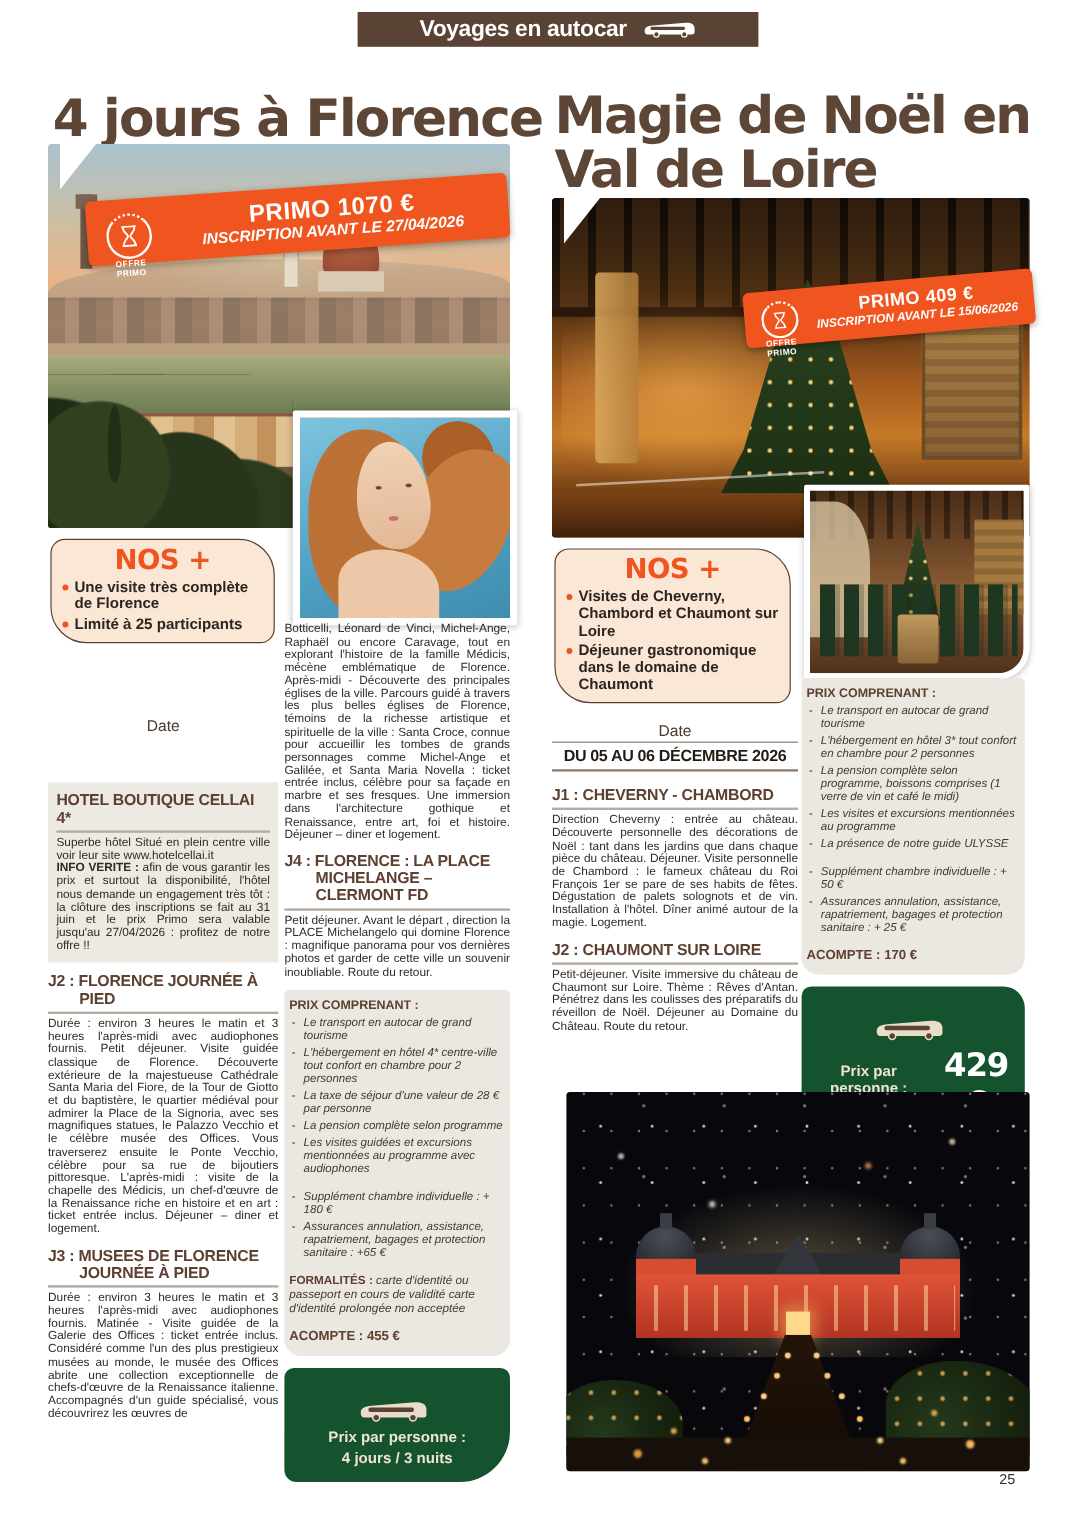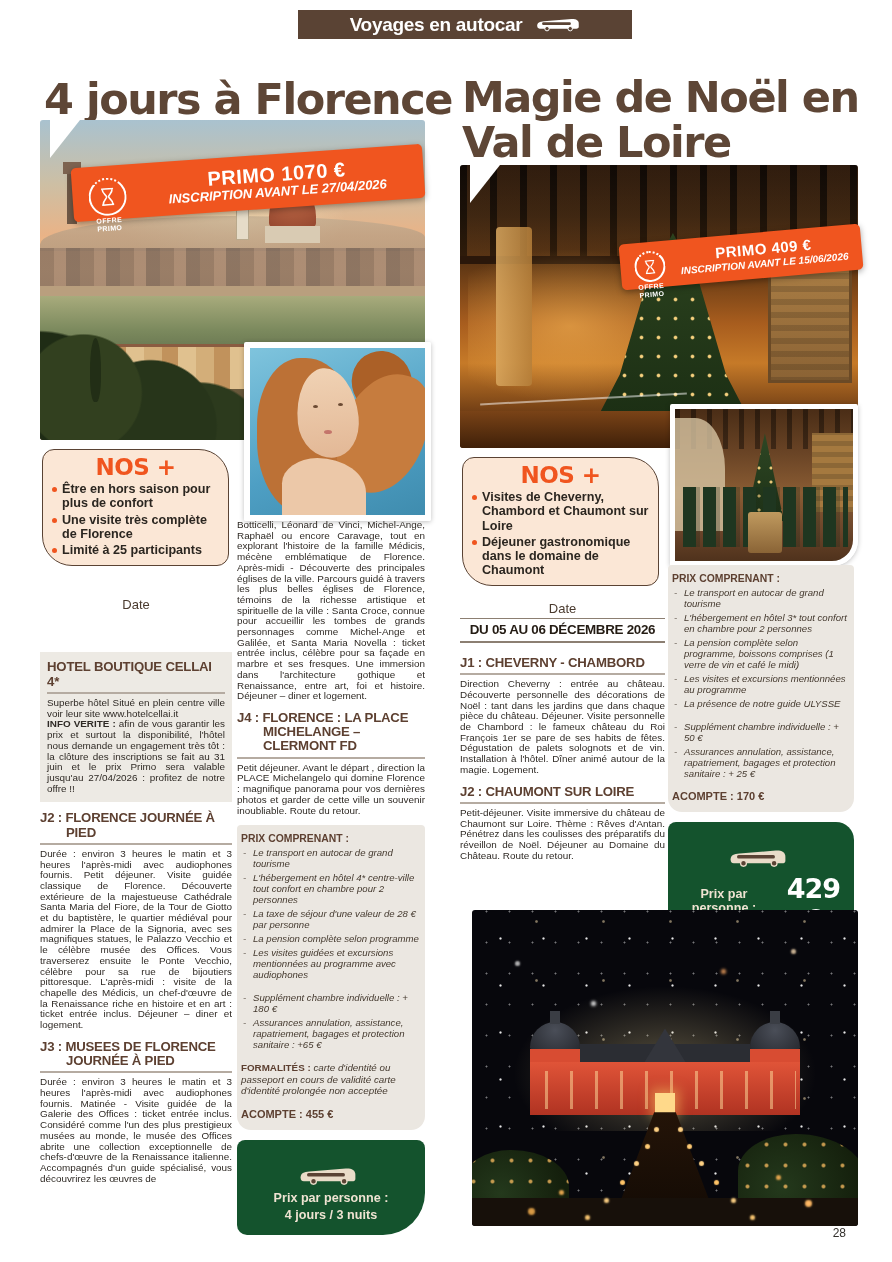--- a/index.html
+++ b/index.html
@@ -266,21 +266,20 @@
     <div class="v-body"></div>
     <div class="v-face"></div>
     <div class="v-eye l"></div>
     <div class="v-eye r"></div>
     <div class="v-lips"></div>
   </div>
 
   <div class="nos-box nos-left">
     <div class="nos-title">NOS +</div>
     <ul class="nos-list">
-      <li><span>Être en hors saison pour plus de confort</span></li>
       <li><span>Une visite très complète de Florence</span></li>
       <li><span>Limité à 25 participants</span></li>
     </ul>
   </div>
 
   <div class="date-block date-left">
     <div class="date-label">Date</div>
   </div>
 
   <div class="col col-fl-left">
@@ -453,15 +452,15 @@
     <div class="ch-body"></div>
     <div class="ch-win"></div>
     <div class="ch-entry"></div>
     <div class="s-path"></div>
     <div class="s-bush l"></div>
     <div class="s-bush r"></div>
     <div class="s-fg"></div>
     <div class="s-candles"></div>
   </div>
 
-  <div class="page-number">28</div>
+  <div class="page-number">25</div>
 
 </div>
 
 </body></html>

